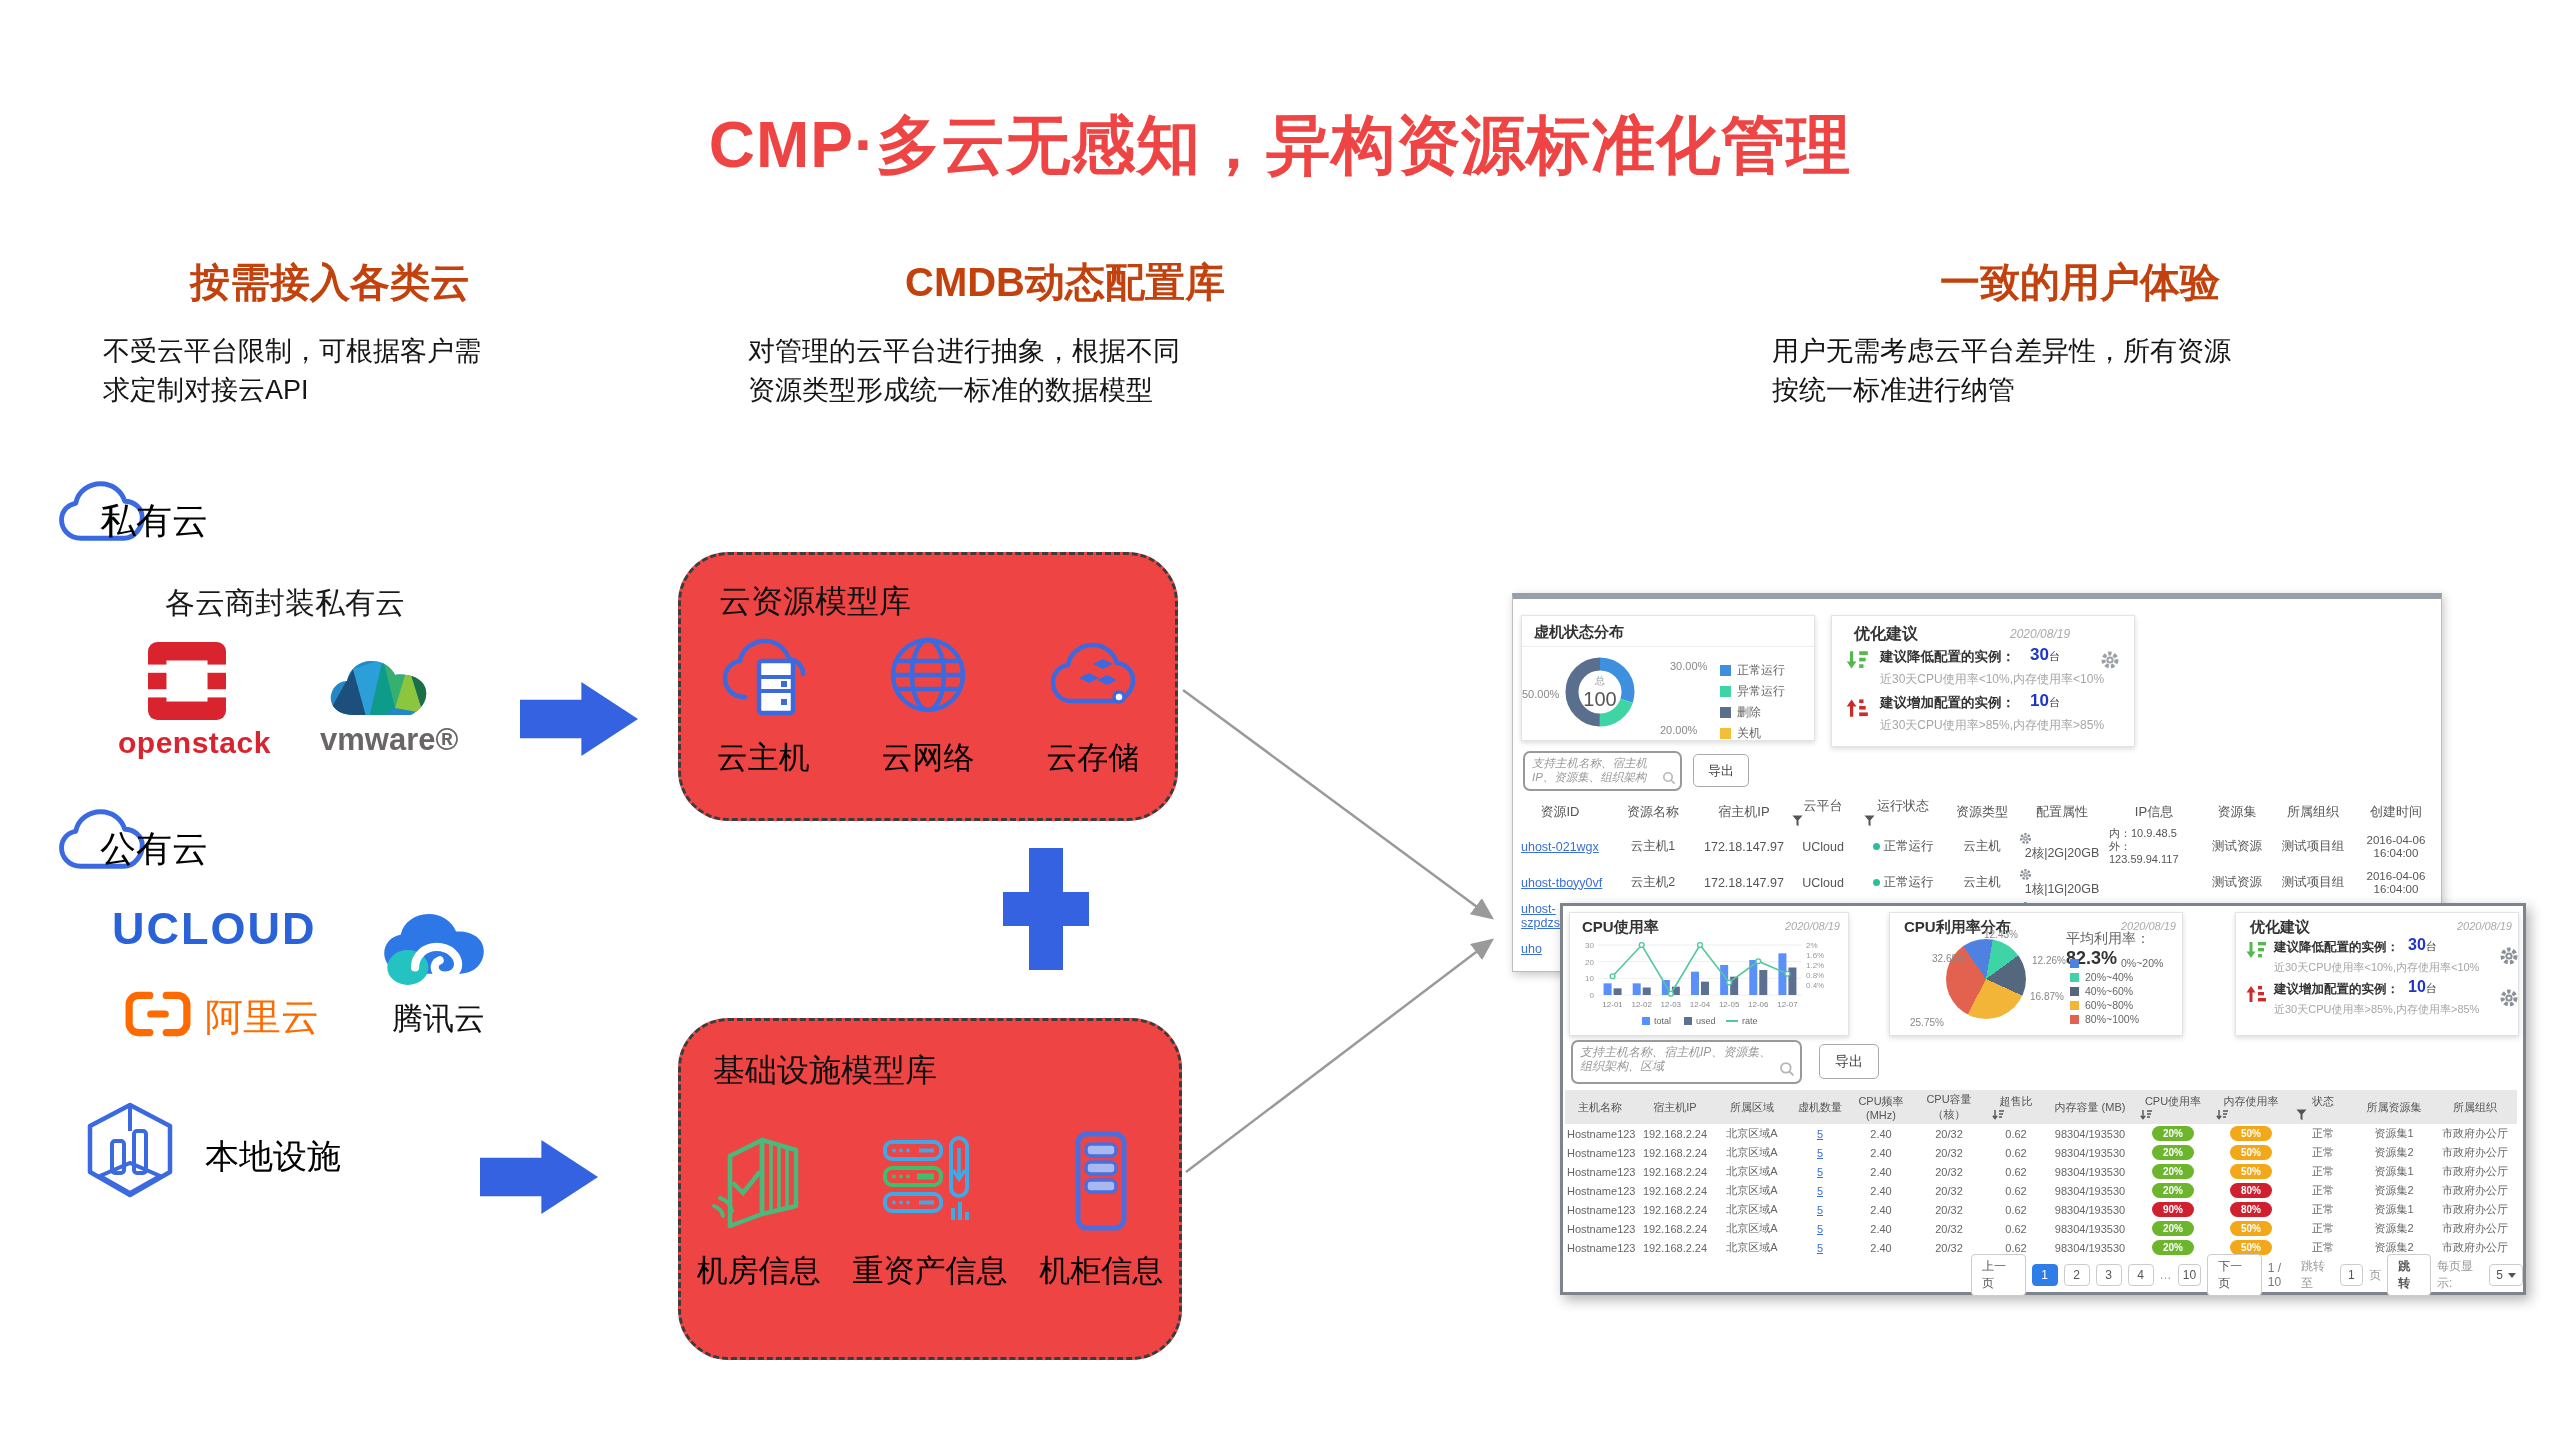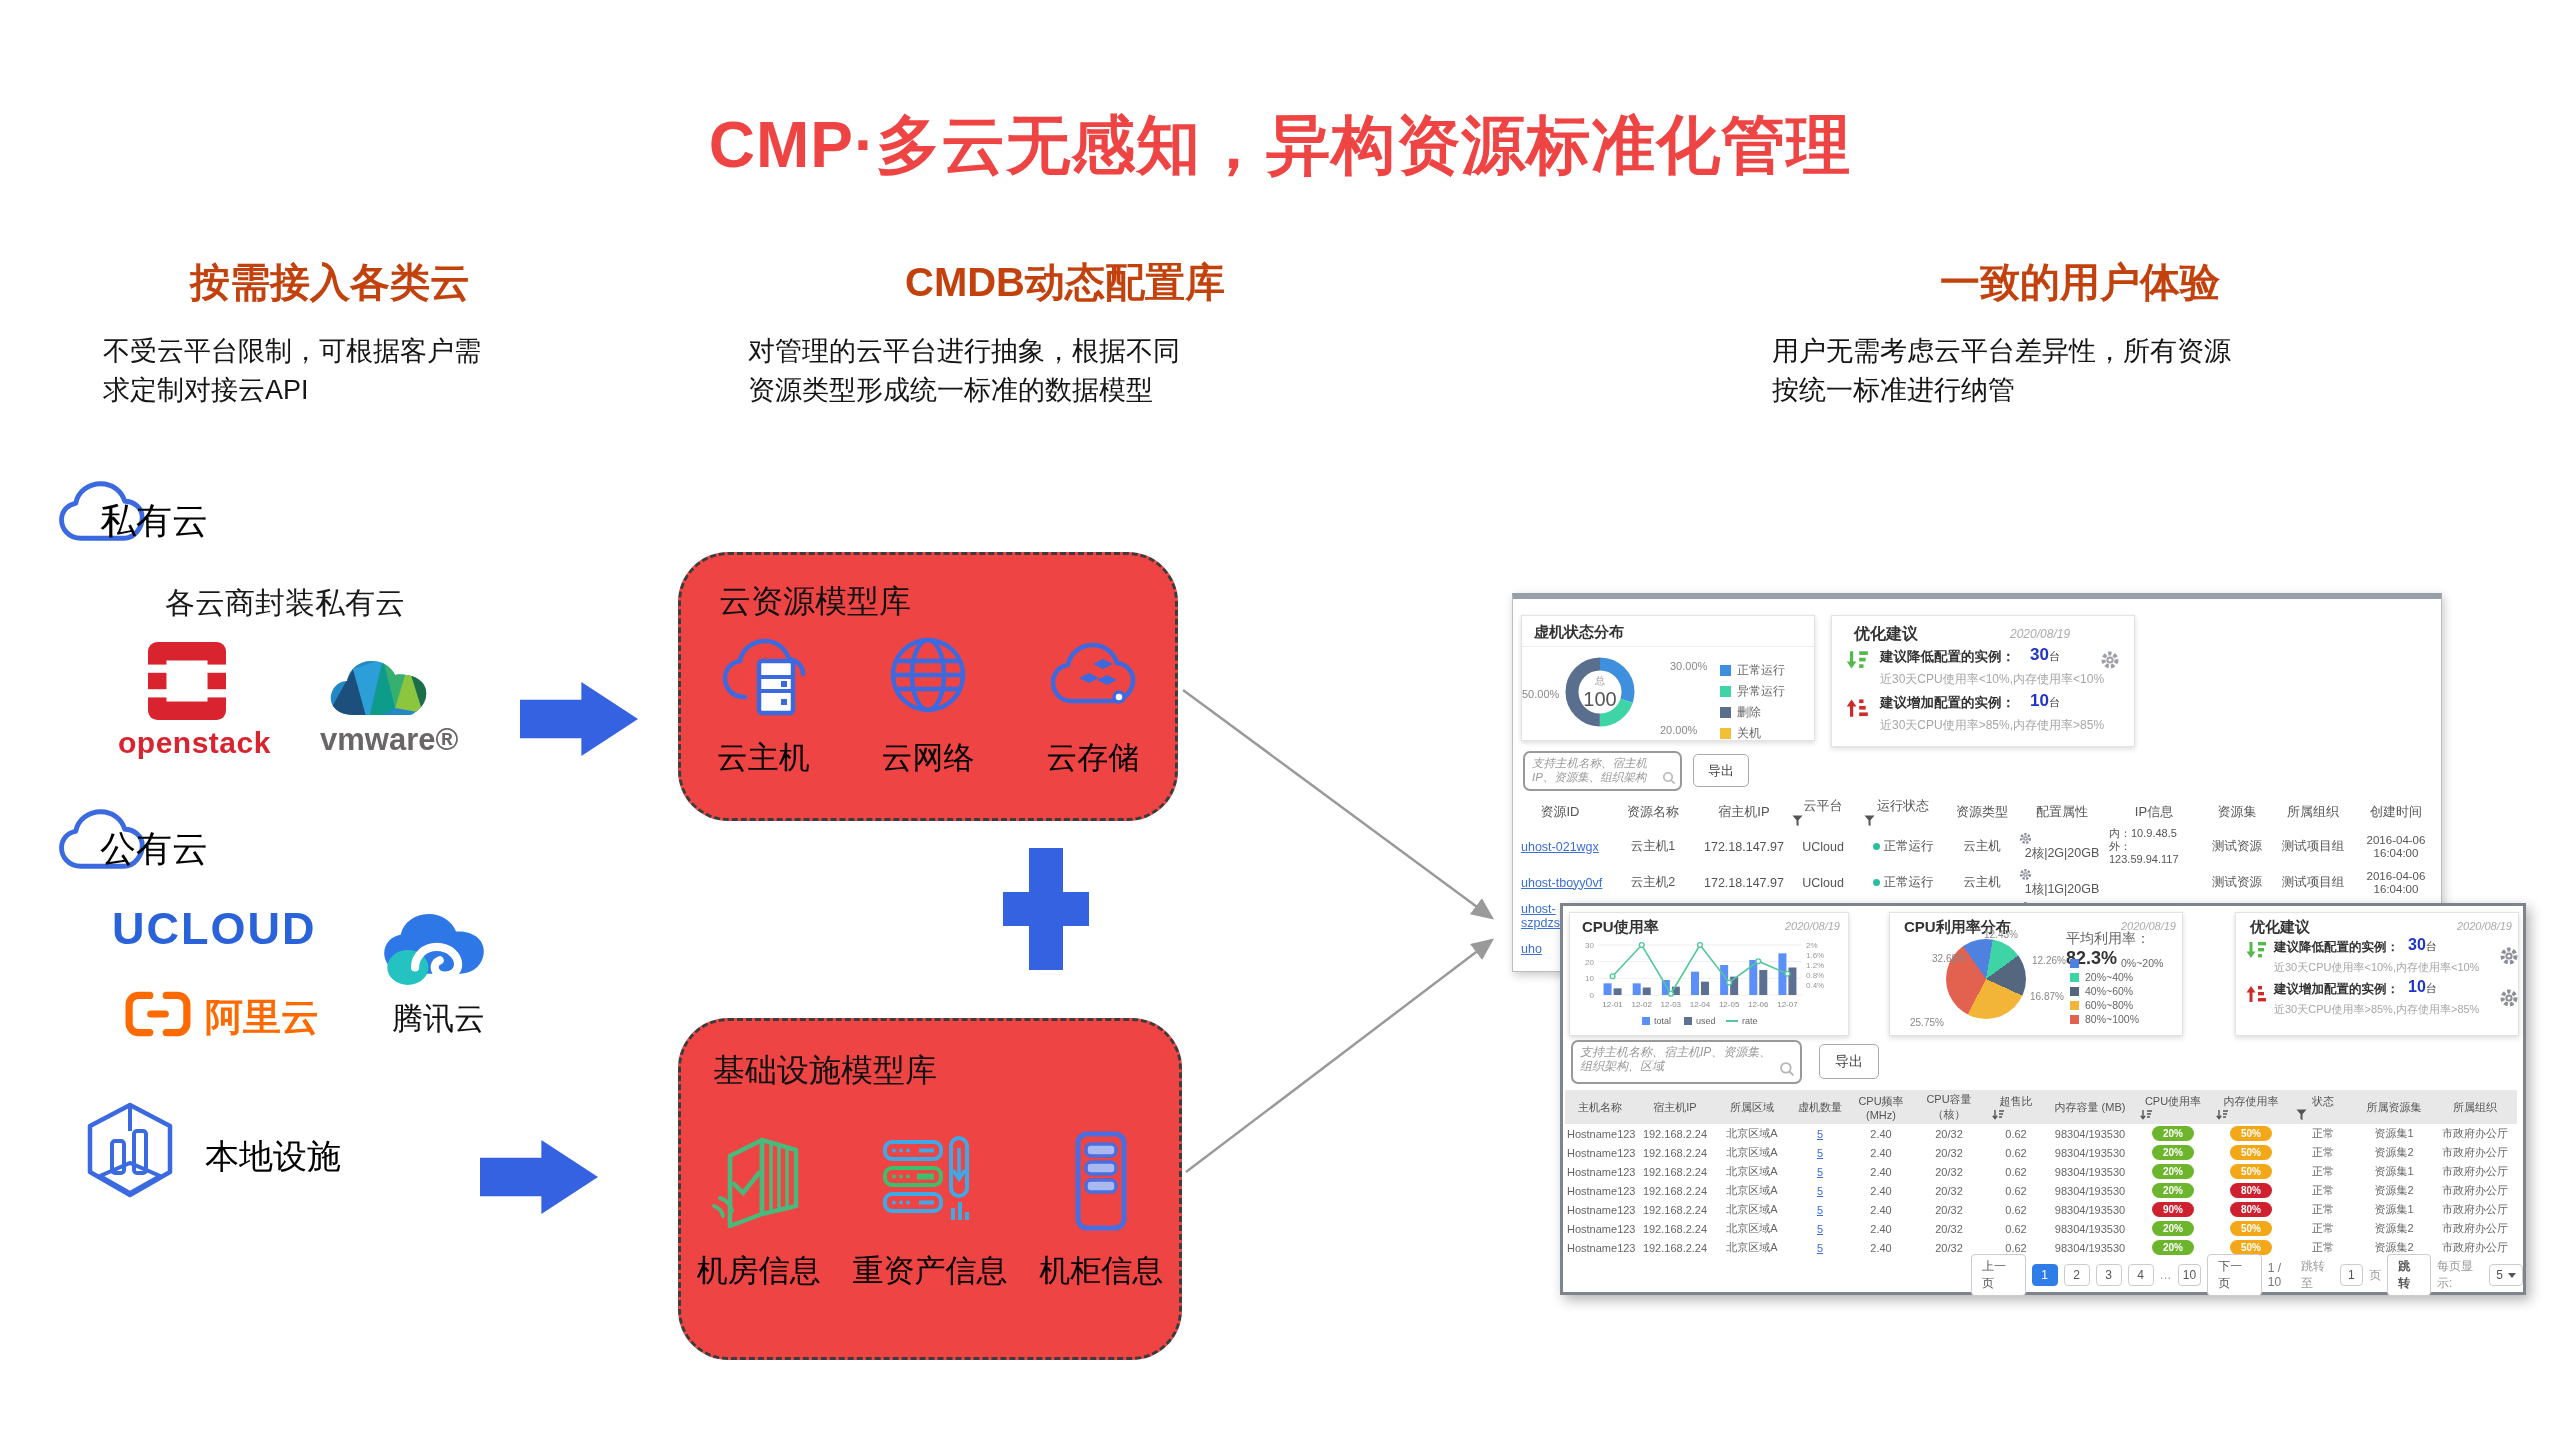--- a/index.html
+++ b/index.html
@@ -10,21 +10,21 @@
   .main-title{left:0;top:102px;width:2560px;text-align:center;font-size:64px;font-weight:bold;
               color:#ef4444;letter-spacing:1px;}
   .col-head{font-size:40px;font-weight:bold;color:#c2410c;text-align:center;}
   .col-desc{font-size:27px;color:#151515;line-height:39px;white-space:pre-line;}
   
   .cloud-label{font-size:36px;color:#000;}
   .caption{font-size:30px;color:#1a1a1a;}
   .brand-openstack{font-size:30px;font-weight:bold;color:#d9232e;letter-spacing:.5px;}
   .brand-vmware{font-size:31px;font-weight:bold;color:#6a6667;}
   .brand-ucloud{font-size:45px;font-weight:800;color:#2a62d9;letter-spacing:2px;}
-  .brand-aliyun{font-size:38px;font-weight:bold;color:#ff6a00;}
+  .brand-aliyun{font-size:38px;font-weight:normal;color:#ff6a00;}
   .brand-tencent{font-size:31px;color:#111;}
   .local-label{font-size:34px;color:#000;}
   
   .block-arrow{width:118px;height:74px;background:#3562e0;
     clip-path:polygon(0 24%,52% 24%,52% 0,100% 50%,52% 100%,52% 76%,0 76%);}
   .plus{width:86px;height:122px;}
   .plus:before{content:"";position:absolute;left:26px;top:0;width:34px;height:122px;background:#3562e0;}
   .plus:after{content:"";position:absolute;left:0;top:44px;width:86px;height:34px;background:#3562e0;}
   
   .model-box{border:3px dashed #3c3c3c;border-radius:50px;background:#ef4444;}

